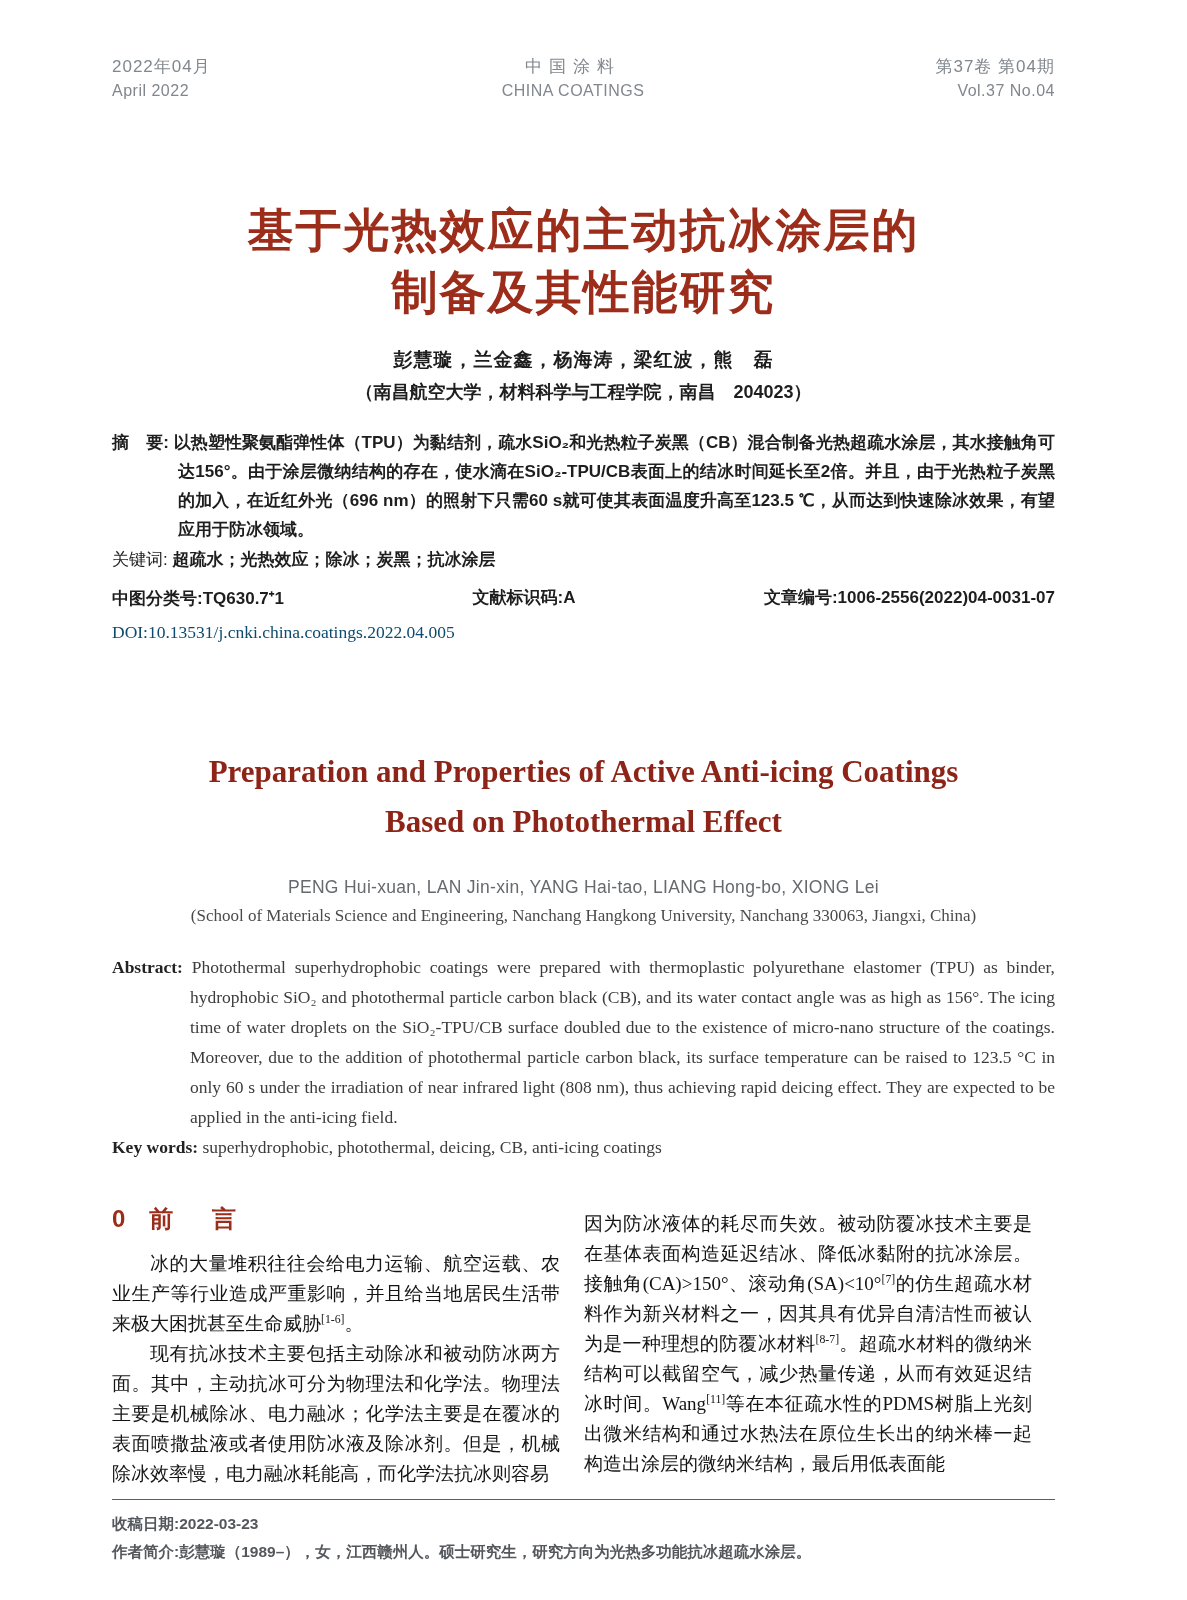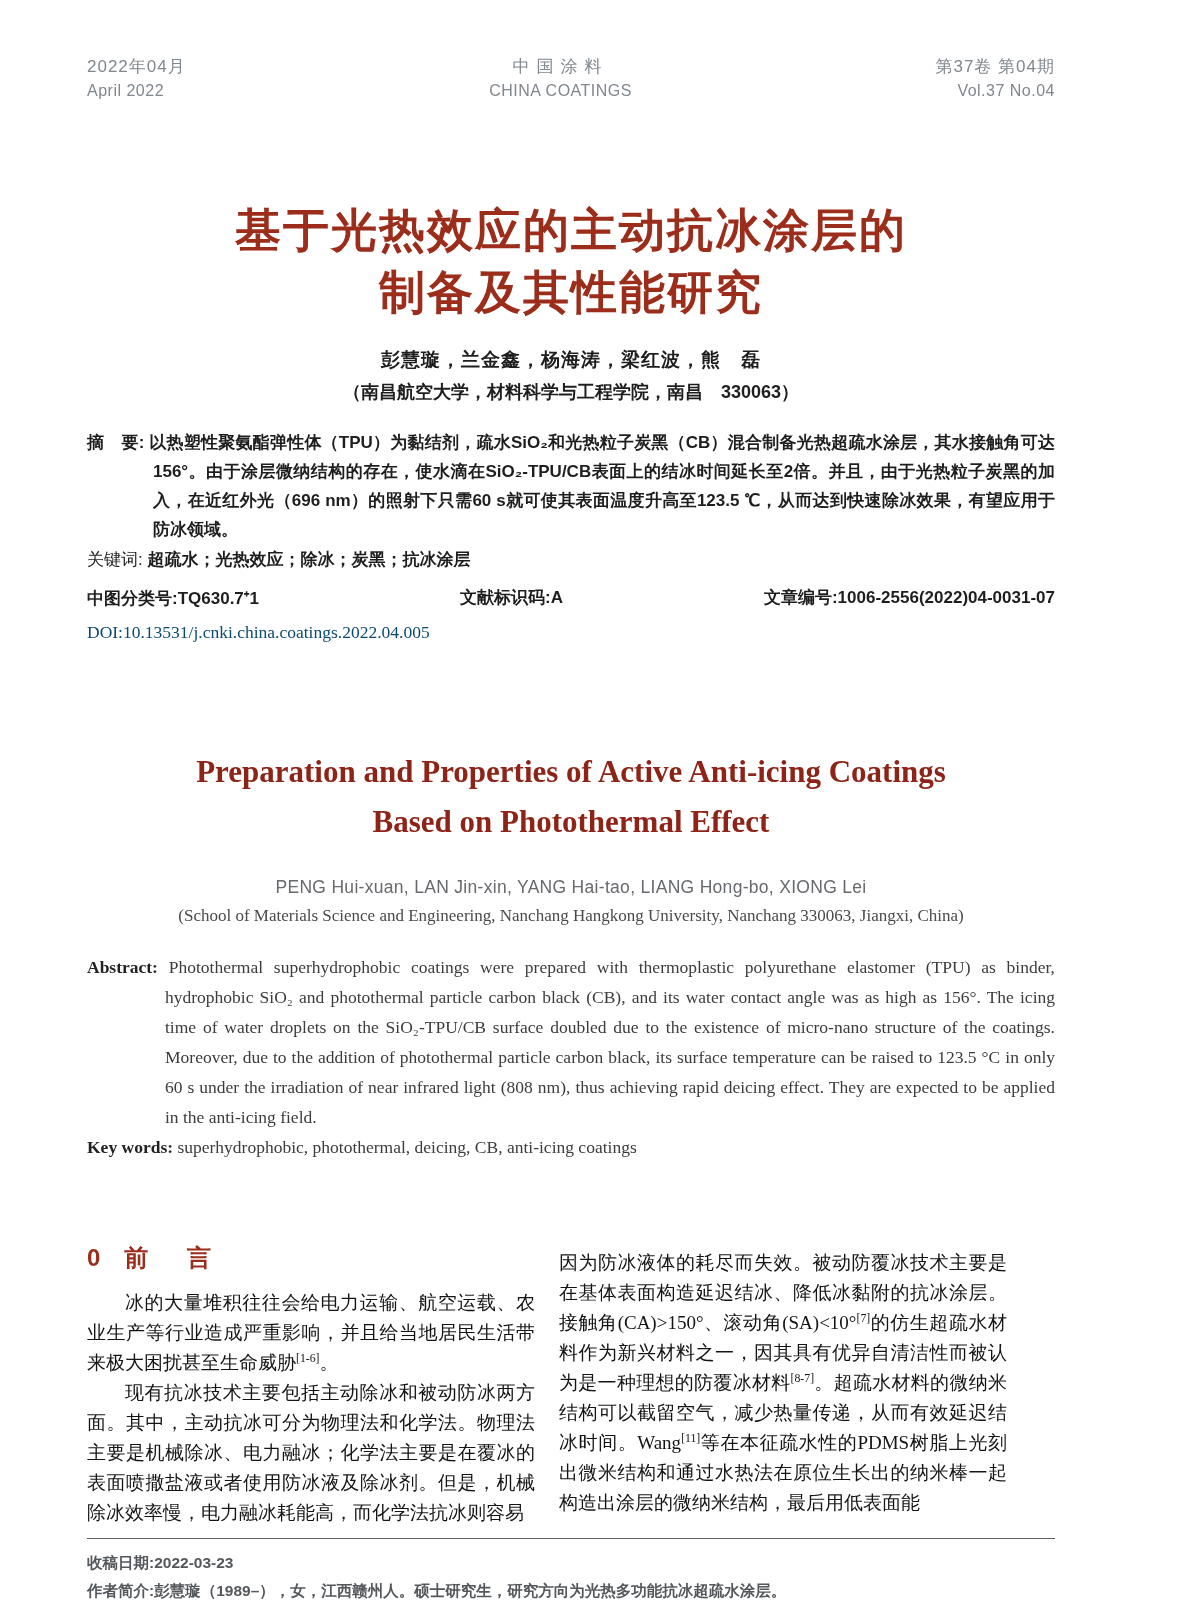--- a/index.html
+++ b/index.html
@@ -6,21 +6,21 @@
   html, body { background: #ffffff; }
   body {
     width: 1187px; height: 1600px;
     font-family: "Liberation Sans", sans-serif;
     color: #1e1e1e;
     position: relative;
     overflow: hidden;
   }
   .page {
     width: 1187px; height: 1292px;
-    padding: 55px 132px 0 87px;
+    padding: 55px 132px 0 112px;
   }
 
   
   .journal-header {
     display: flex; justify-content: space-between; align-items: flex-start;
     color: #81878e;
   }
   .jh-col { line-height: 24px; }
   .jh-col .cn { font-size: 17px; letter-spacing: 1px; }
   .jh-col.center { text-align: center; }
@@ -104,21 +104,21 @@
   .abstract-en .label { font-weight: 700; color: #222; }
   .keywords-en {
     margin-top: 0px;
     font-family: "Liberation Serif", serif;
     color: #3c3c3c; font-size: 17.5px; line-height: 30px;
   }
   .keywords-en .label { font-weight: 700; color: #222; }
 
   
   .body-columns {
-    margin-top: 80px;
+    margin-top: 41px;
     display: flex; gap: 24px;
   }
   .col { width: 448px; }
   .section-heading {
     color: #9b2d1a; font-weight: 800;
     font-size: 24px; line-height: 32px;
     margin-bottom: 14px;
   }
   .section-heading .num { margin-right: 24px; }
   .section-heading .ttl { letter-spacing: 16px; }
@@ -164,21 +164,21 @@
       <div class="en">Vol.37 No.04</div>
     </div>
   </header>
 
   <h1 class="cn-title">
     <span style="display:block">基于光热效应的主动抗冰涂层的</span>
     <span style="display:block">制备及其性能研究</span>
   </h1>
 
   <div class="authors-cn">彭慧璇，兰金鑫，杨海涛，梁红波，熊　磊</div>
-  <div class="affiliation-cn">（南昌航空大学，材料科学与工程学院，南昌　330063）</div>
+  <div class="affiliation-cn">（南昌航空大学，材料科学与工程学院，南昌　204023）</div>
 
   <div class="abstract-cn">
     <span class="label">摘　要:</span>
     <span>以热塑性聚氨酯弹性体（TPU）为黏结剂，疏水SiO₂和光热粒子炭黑（CB）混合制备光热超疏水涂层，其水接触角可达156°。由于涂层微纳结构的存在，使水滴在SiO₂-TPU/CB表面上的结冰时间延长至2倍。并且，由于光热粒子炭黑的加入，在近红外光（696 nm）的照射下只需60 s就可使其表面温度升高至123.5 ℃，从而达到快速除冰效果，有望应用于防冰领域。</span>
   </div>
 
   <div class="keywords-cn">
     <span class="label">关键词:</span>
     <span>超疏水；光热效应；除冰；炭黑；抗冰涂层</span>
   </div>

